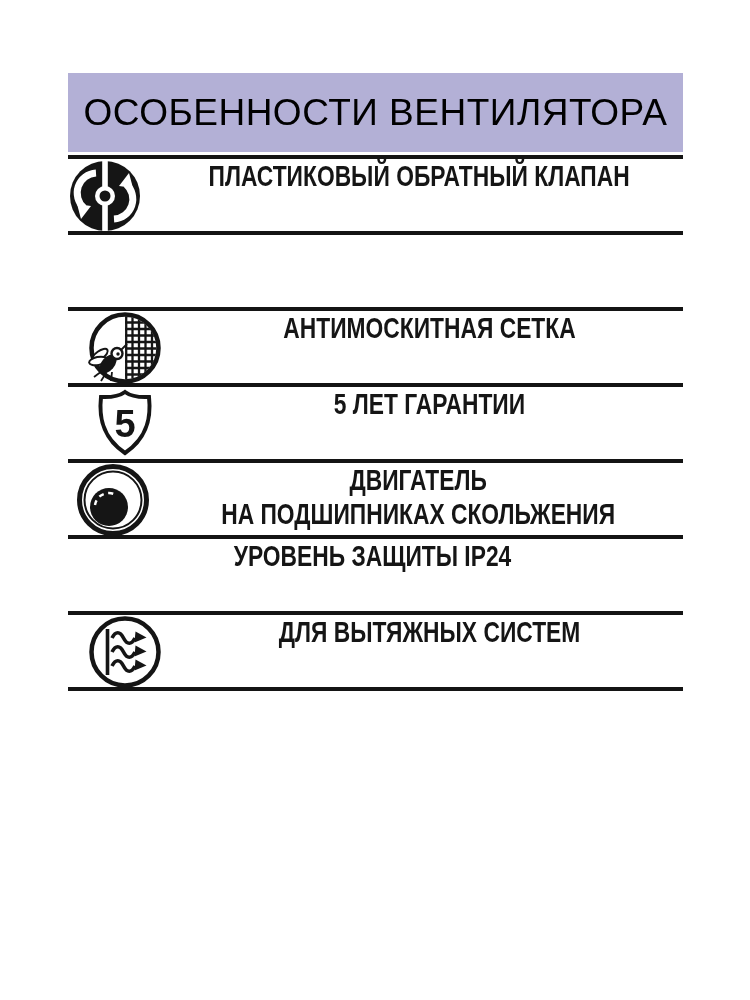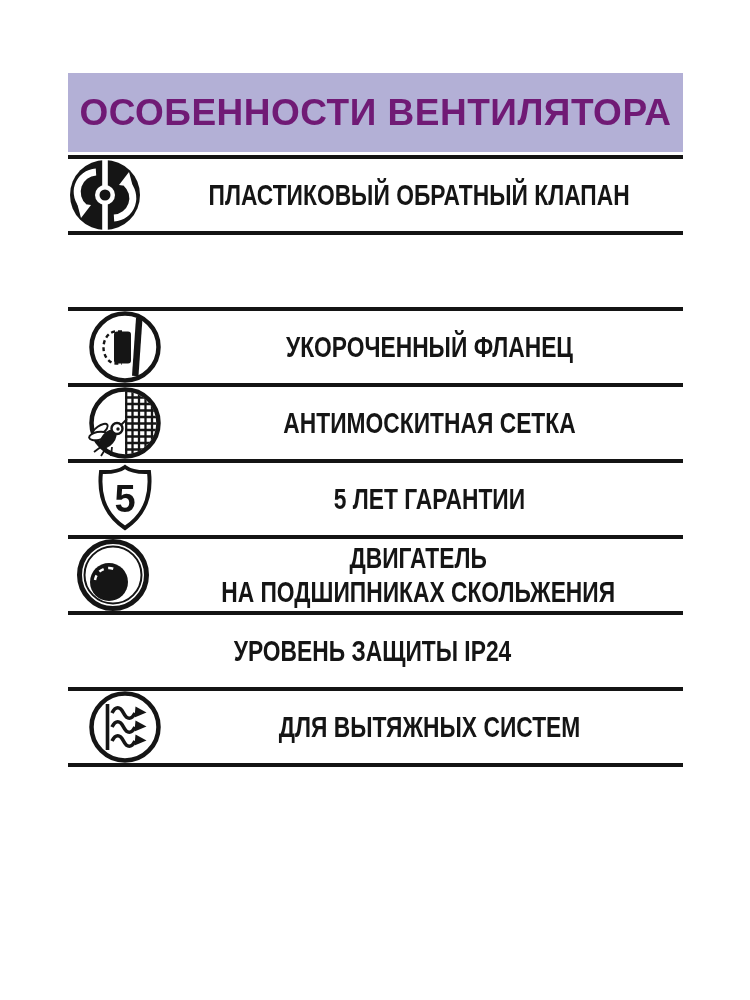--- a/index.html
+++ b/index.html
@@ -6,27 +6,27 @@
   body {
     width:750px; height:1000px; background:#ffffff; overflow:hidden;
     font-family:"Liberation Sans","DejaVu Sans",sans-serif; position:relative;
   }
   .sheet { position:absolute; left:68px; top:73px; width:615px; }
   .header {
     height:79px; background:#b3b0d6;
     display:flex; align-items:center; justify-content:center;
   }
   .header-title {
-    font-size:37px; font-weight:bold; color:#701a75; letter-spacing:0.5px;
+    font-size:37px; font-weight:normal; color:#000000; letter-spacing:0.5px;
     white-space:nowrap;
   }
   .hr { height:4px; background:#141414; margin-top:3px; }
   .row {
     height:72px; border-bottom:4px solid #141414;
-    display:flex; align-items:center;
+    display:flex; align-items:flex-start;
   }
   .icon-cell { width:114px; display:flex; justify-content:center; align-items:center; }
   .icon-cell svg { display:block; }
   .label-cell {
     flex:1; display:flex; flex-direction:column; justify-content:center;
     padding-right:6px;
   }
   .line {
     text-align:center; font-weight:bold; font-size:30px; line-height:34px;
     color:#151515; white-space:nowrap; transform:scaleX(0.76);
@@ -63,33 +63,20 @@
       </svg>
     </div>
     <div class="label-cell">
       <div class="line">ПЛАСТИКОВЫЙ ОБРАТНЫЙ КЛАПАН</div>
     </div>
   </div>
 
   <div class="row">
   </div>
 
-  <div class="row">
-    <div class="icon-cell">
-      <svg width="74" height="74" viewBox="0 0 74 74">
-        <circle cx="37" cy="37" r="33.5" class="stroke-ink" stroke-width="4.5"></circle>
-        <path d="M34 21.5 H28 A 12.5 16 0 0 0 28 53.5 H34" class="stroke-ink" stroke-width="2.4" stroke-dasharray="4 3"></path>
-        <rect x="26" y="21.5" width="17" height="32" rx="3" class="ink"></rect>
-        <rect x="46" y="8" width="6.5" height="58" class="ink" transform="rotate(4 49 37)"></rect>
-      </svg>
-    </div>
-    <div class="label-cell">
-      <div class="line">УКОРОЧЕННЫЙ ФЛАНЕЦ</div>
-    </div>
-  </div>
 
   <div class="row">
     <div class="icon-cell">
       <svg width="74" height="74" viewBox="0 0 74 74">
         <defs>
             <clipPath id="cnet">
               <circle cx="37" cy="37" r="31.5"></circle>
             </clipPath>
           </defs>
         <circle cx="37" cy="37" r="33.5" class="stroke-ink" stroke-width="4.5"></circle>

